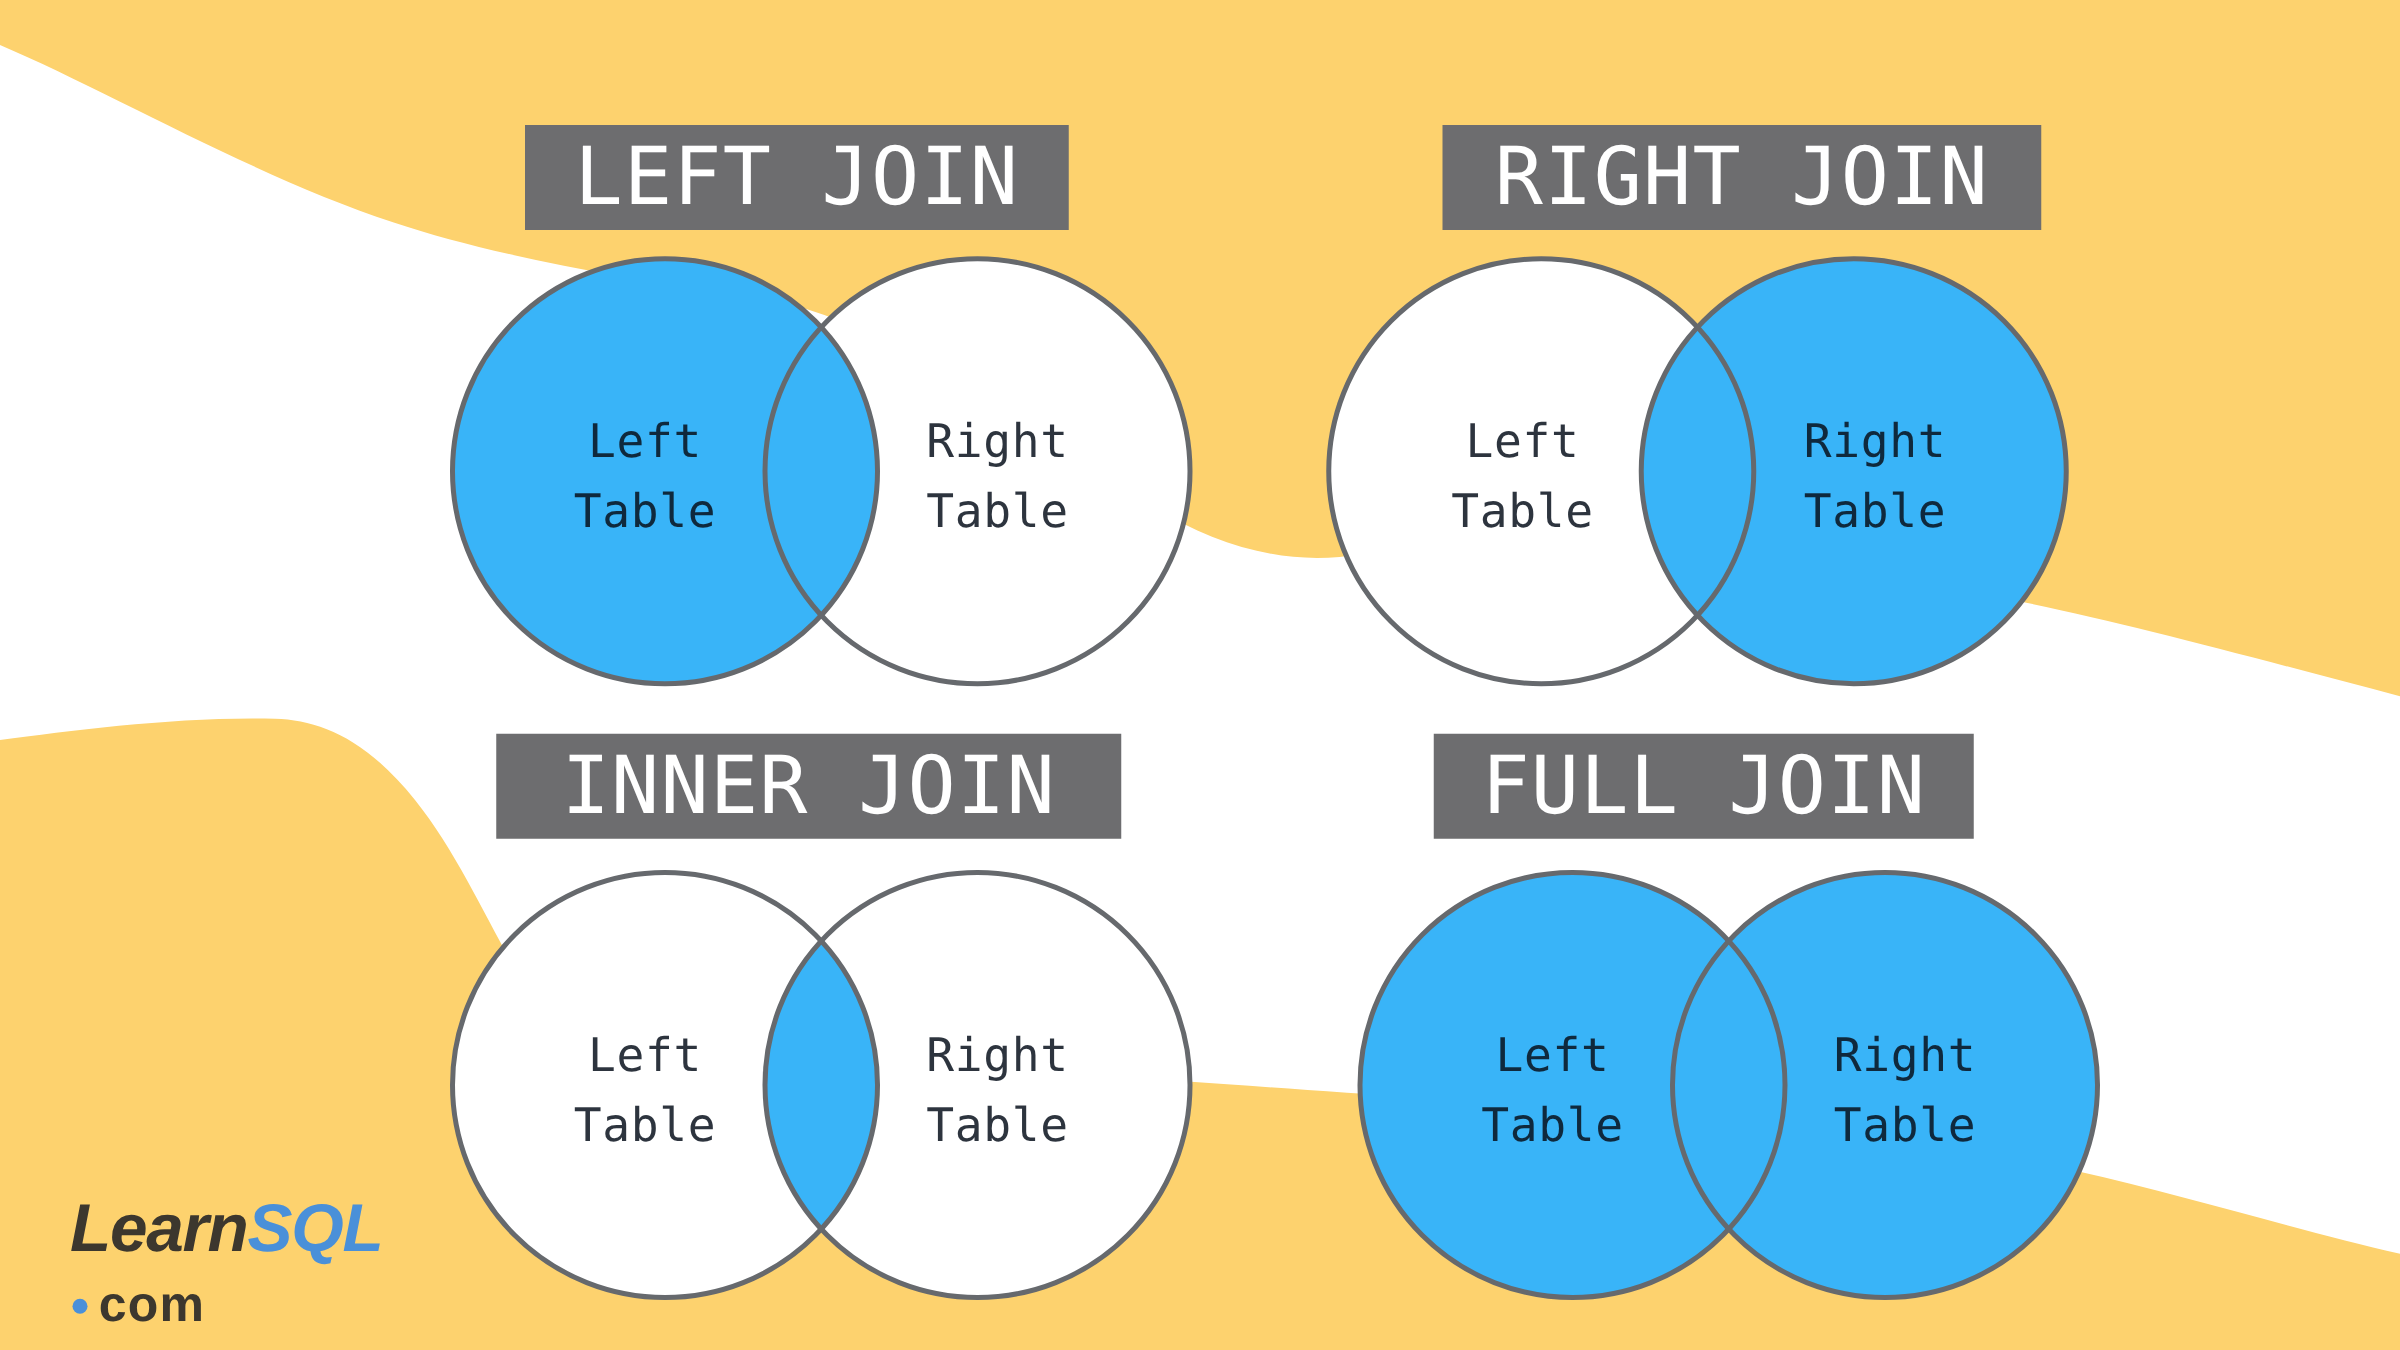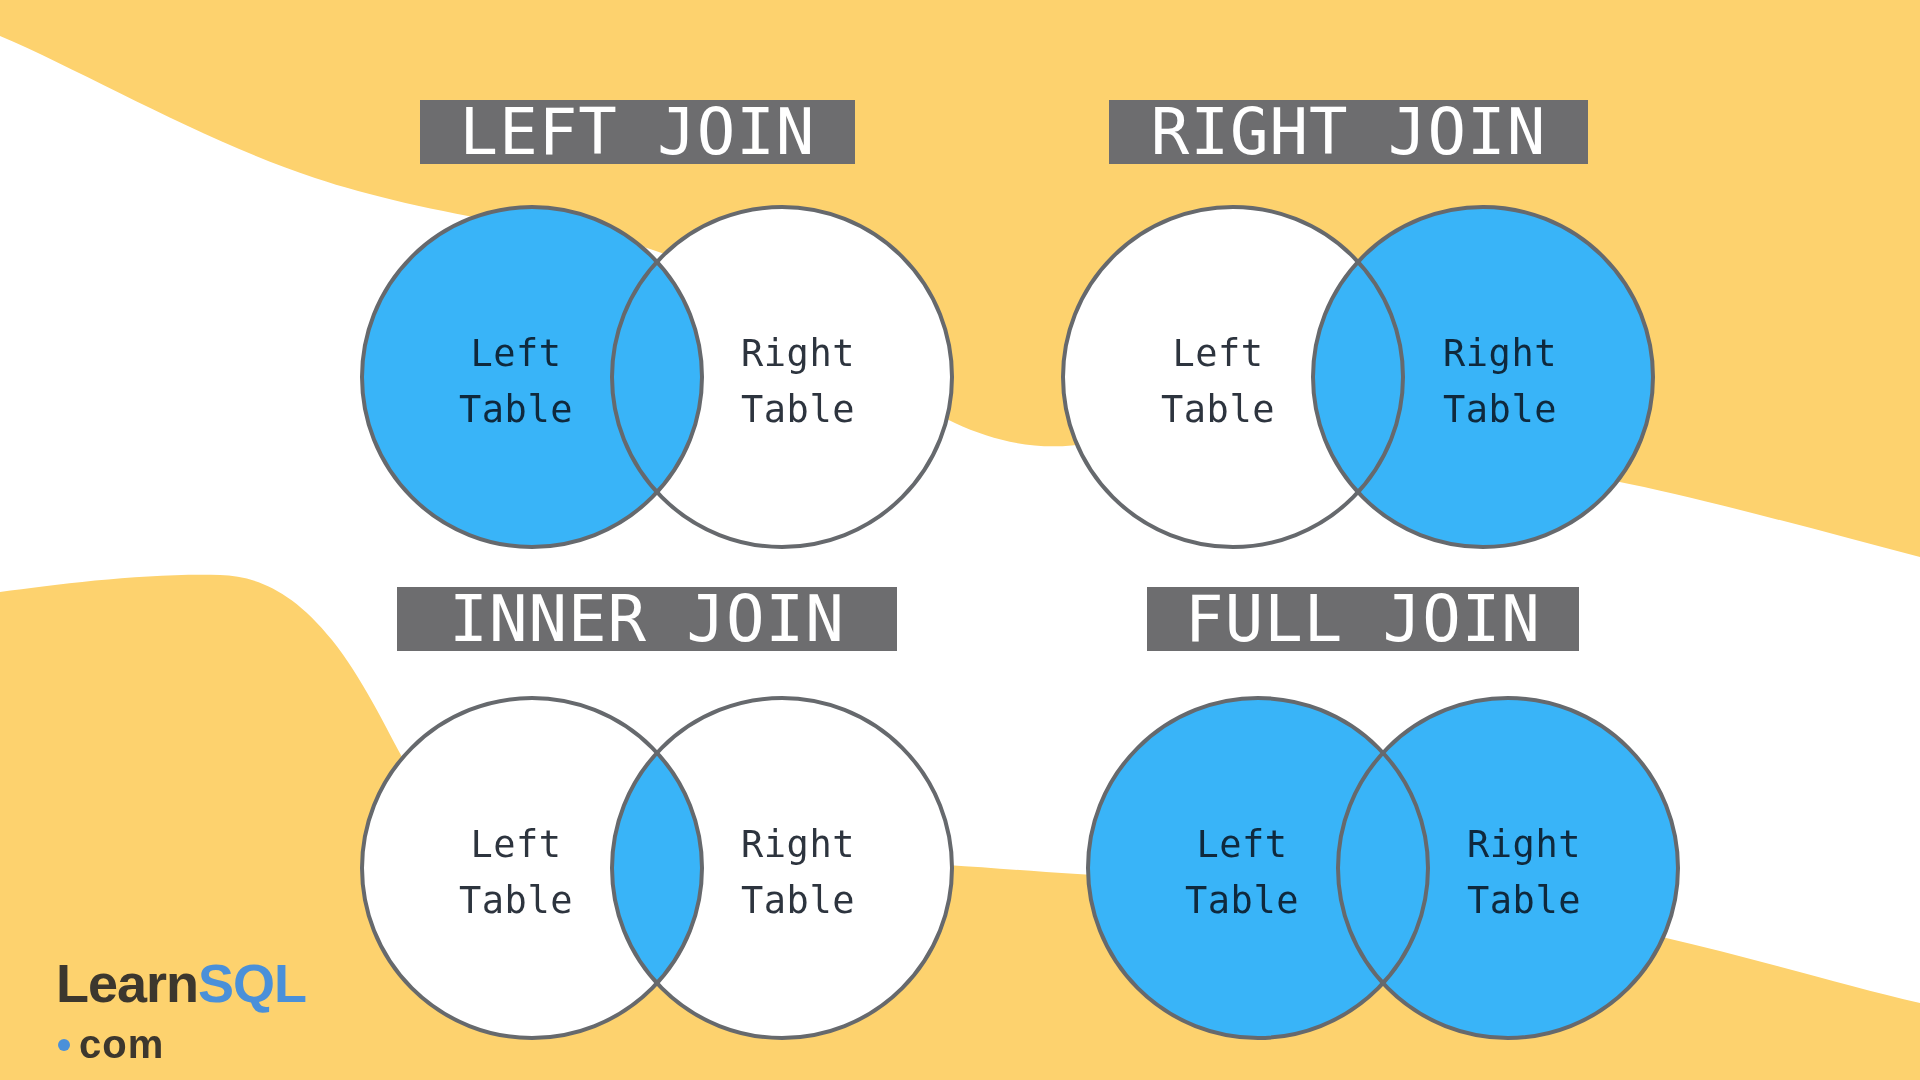--- a/index.html
+++ b/index.html
@@ -24,21 +24,21 @@
   }
   .ring {
     fill: none;
     stroke: var(--circle-stroke-gray, #66696d);
     stroke-width: 4;
   }
   .tbar {
     position: absolute;
     background: var(--title-bar-gray, #6d6d6f);
     color: var(--title-text-white, #fff);
-    height: 64px;
+    height: 84px;
     display: flex;
     align-items: center;
     justify-content: center;
     font-size: 64px;
     letter-spacing: 1px;
     white-space: nowrap;
     font-family: "DejaVu Sans Mono", monospace;
   }
   .vlabel {
     position: absolute;
@@ -55,20 +55,21 @@
     position: absolute;
     left: 56px;
     top: 956px;
   }
   #logo .brand {
     font-family: "Liberation Sans", sans-serif;
     font-weight: 900;
     font-size: 54px;
     line-height: 1;
     letter-spacing: -1px;
+    font-style: italic;
   }
   #logo .brand .dark { color: var(--logo-dark, #3c372e); }
   #logo .brand .accent { color: var(--logo-blue, #4a90d9); }
   #logo .tld-row {
     display: flex;
     align-items: center;
     margin-top: 12px;
     padding-left: 2px;
   }
   #logo .dot {
@@ -137,21 +138,21 @@
     <g>
       <circle cx="1258" cy="868" r="170" fill="#39b4f8"></circle>
       <circle cx="1508" cy="868" r="170" fill="#39b4f8"></circle>
       <path d="M1383,752.8 A170,170 0 0 1 1383,983.2 A170,170 0 0 1 1383,752.8 Z" fill="#39b4f8"></path>
       <circle class="ring" cx="1258" cy="868" r="170"></circle>
       <circle class="ring" cx="1508" cy="868" r="170"></circle>
     </g>
   </svg>
 
   <div class="tbar" style="left:420px; top:100px; width:435px;">LEFT JOIN</div>
-  <div class="tbar" style="left:1109px; top:100px; width:479px;">RIGHT JOIN</div>
+  <div class="tbar" style="left:1154px; top:100px; width:479px;">RIGHT JOIN</div>
   <div class="tbar" style="left:1147px; top:587px; width:432px;">FULL JOIN</div>
   <div class="tbar" style="left:397px; top:587px; width:500px;">INNER JOIN</div>
 
   <div class="vlabel" style="left:516px; top:381px;">
     <div>Left</div>
     <div>Table</div>
   </div>
   <div class="vlabel" style="left:798px; top:381px;">
     <div>Right</div>
     <div>Table</div>

